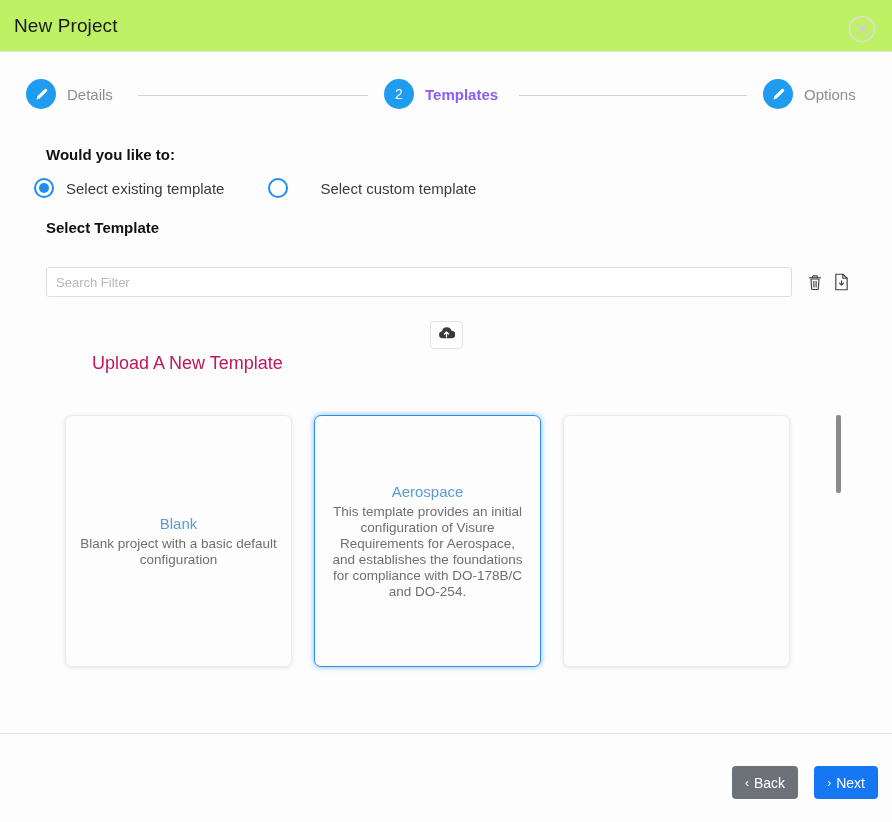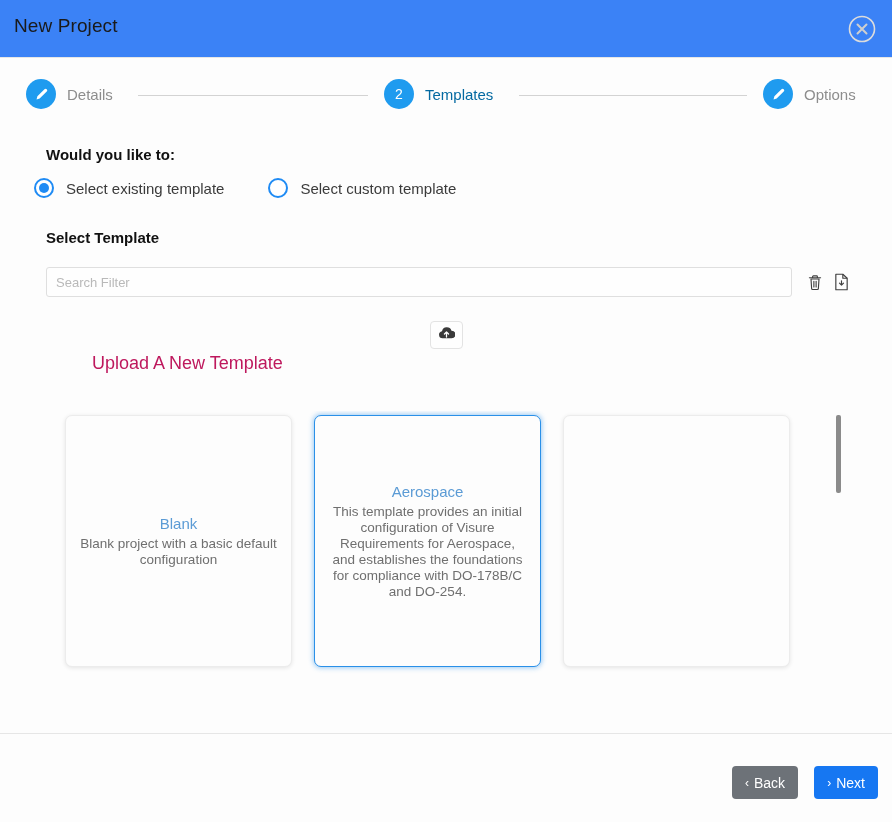--- a/index.html
+++ b/index.html
@@ -13,22 +13,22 @@
   .dialog {
     position: relative;
     width: 892px; height: 822px;
     background: #fdfdfd;
     overflow: hidden;
   }
 
   
   .dlg-header {
     position: absolute; left: 0; top: 0;
-    width: 892px; height: 58px;
-    background: #3b82f6;
+    width: 892px; height: 52px;
+    background: #bef264;
     border-bottom: 1px solid #e6e6e6;
   }
   .dlg-title {
     position: absolute; left: 14px; top: 15px;
     font-size: 19px; color: #1a1a1a; font-weight: 400;
     letter-spacing: .1px; white-space: nowrap;
   }
   .close-btn {
     position: absolute; right: 15px; top: 14px;
     width: 30px; height: 30px; border-radius: 50%;
@@ -48,21 +48,21 @@
     display: flex; align-items: center; justify-content: center;
     flex: 0 0 auto;
   }
   .step-circle .num {
     color: #ffffff; font-size: 14px; font-weight: 400; line-height: 1;
   }
   .step-label {
     margin-left: 11px; font-size: 15px; color: #8d8d8d;
     white-space: nowrap;
   }
-  .step.active .step-label { color: #0369a1; font-weight: normal; }
+  .step.active .step-label { color: #8b5cf6; font-weight: bold; }
   .step-details { left: 26px; }
   .step-templates { left: 384px; }
   .step-options { left: 763px; }
   .connector {
     position: absolute; top: 37px; height: 1px; background: #d3d3d3;
   }
   .conn-1 { left: 138px; width: 230px; }
   .conn-2 { left: 519px; width: 228px; }
 
   
@@ -74,37 +74,37 @@
   .q-label {
     position: absolute; left: 46px; top: 18px;
     font-size: 15px; font-weight: bold; color: #111111;
     white-space: nowrap;
   }
   .radio-row {
     position: absolute; left: 34px; top: 50px;
     display: flex; align-items: center;
   }
   .radio-opt { display: flex; align-items: center; cursor: pointer; }
-  .radio-opt + .radio-opt { margin-left: 44px; }
+  .radio-opt + .radio-opt { margin-left: 44px; gap: 20px; }
   .radio-mark {
     width: 20px; height: 20px; border-radius: 50%;
     border: 2px solid #1f8bf4; background: #ffffff;
     position: relative; flex: 0 0 auto;
   }
   .radio-opt.checked .radio-mark::after {
     content: ""; position: absolute;
     left: 3px; top: 3px; width: 10px; height: 10px;
     border-radius: 50%; background: #1f8bf4;
   }
   .radio-text {
     margin-left: 12px; font-size: 15px; color: #3b3b3b; white-space: nowrap;
   }
 
   .sec-label {
-    position: absolute; left: 46px; top: 101px;
+    position: absolute; left: 46px; top: 91px;
     font-size: 15px; font-weight: bold; color: #111111;
     white-space: nowrap;
   }
 
   .search-input {
     position: absolute; left: 46px; top: 139px;
     width: 746px; height: 30px;
     border: 1px solid #dfdfdf; border-radius: 3px;
     background: #fefefe;
     padding: 0 9px;

